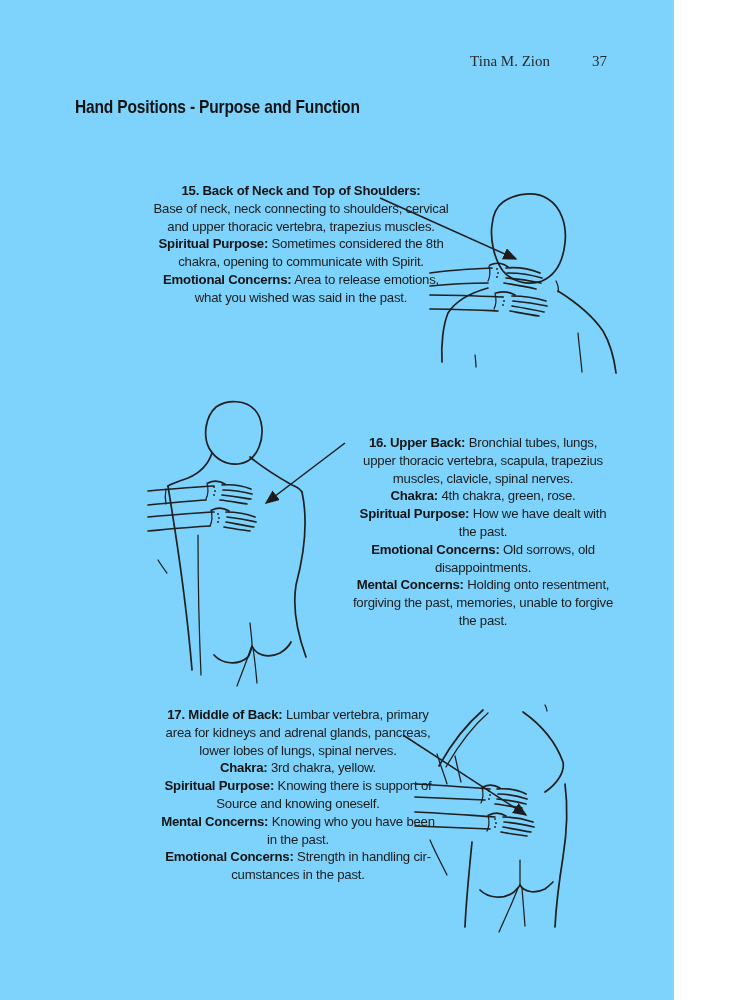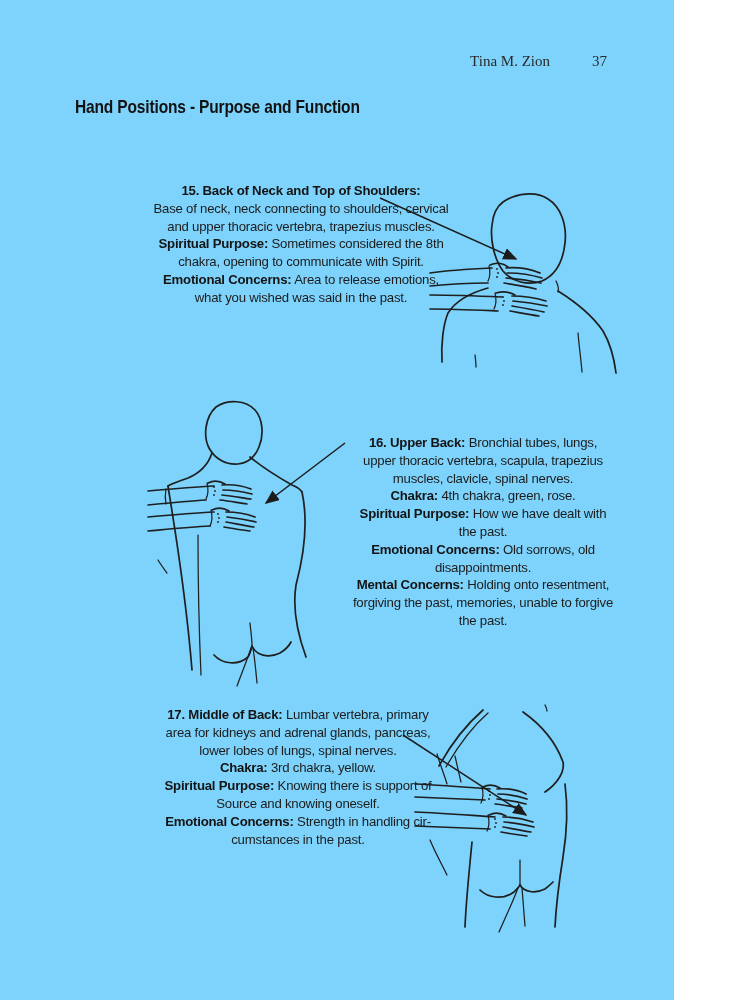--- a/index.html
+++ b/index.html
@@ -186,20 +186,24 @@
     </p>
     <p>
       <strong>Chakra:</strong>
       <span>3rd chakra, yellow.</span>
     </p>
     <p>
       <strong>Spiritual Purpose:</strong>
       <span>Knowing there is support of Source and knowing oneself.</span>
     </p>
     <p>
+      <strong>Mental Concerns:</strong>
+      <span>Knowing who you have been in the past.</span>
+    </p>
+    <p>
       <strong>Emotional Concerns:</strong>
       <span>Strength in handling cir-cumstances in the past.</span>
     </p>
   </div>
 
   <div class="figure" style="left:395px;top:692px;">
     <svg width="300" height="285" viewBox="0 0 300 285" aria-label="hands-on-middle-of-back">
       <path class="arrow" d="M8,43 L131,123" marker-end="url(#ah)"></path>
 
       <path class="ln" d="M88,18 C72,32 56,52 44,74"></path>

